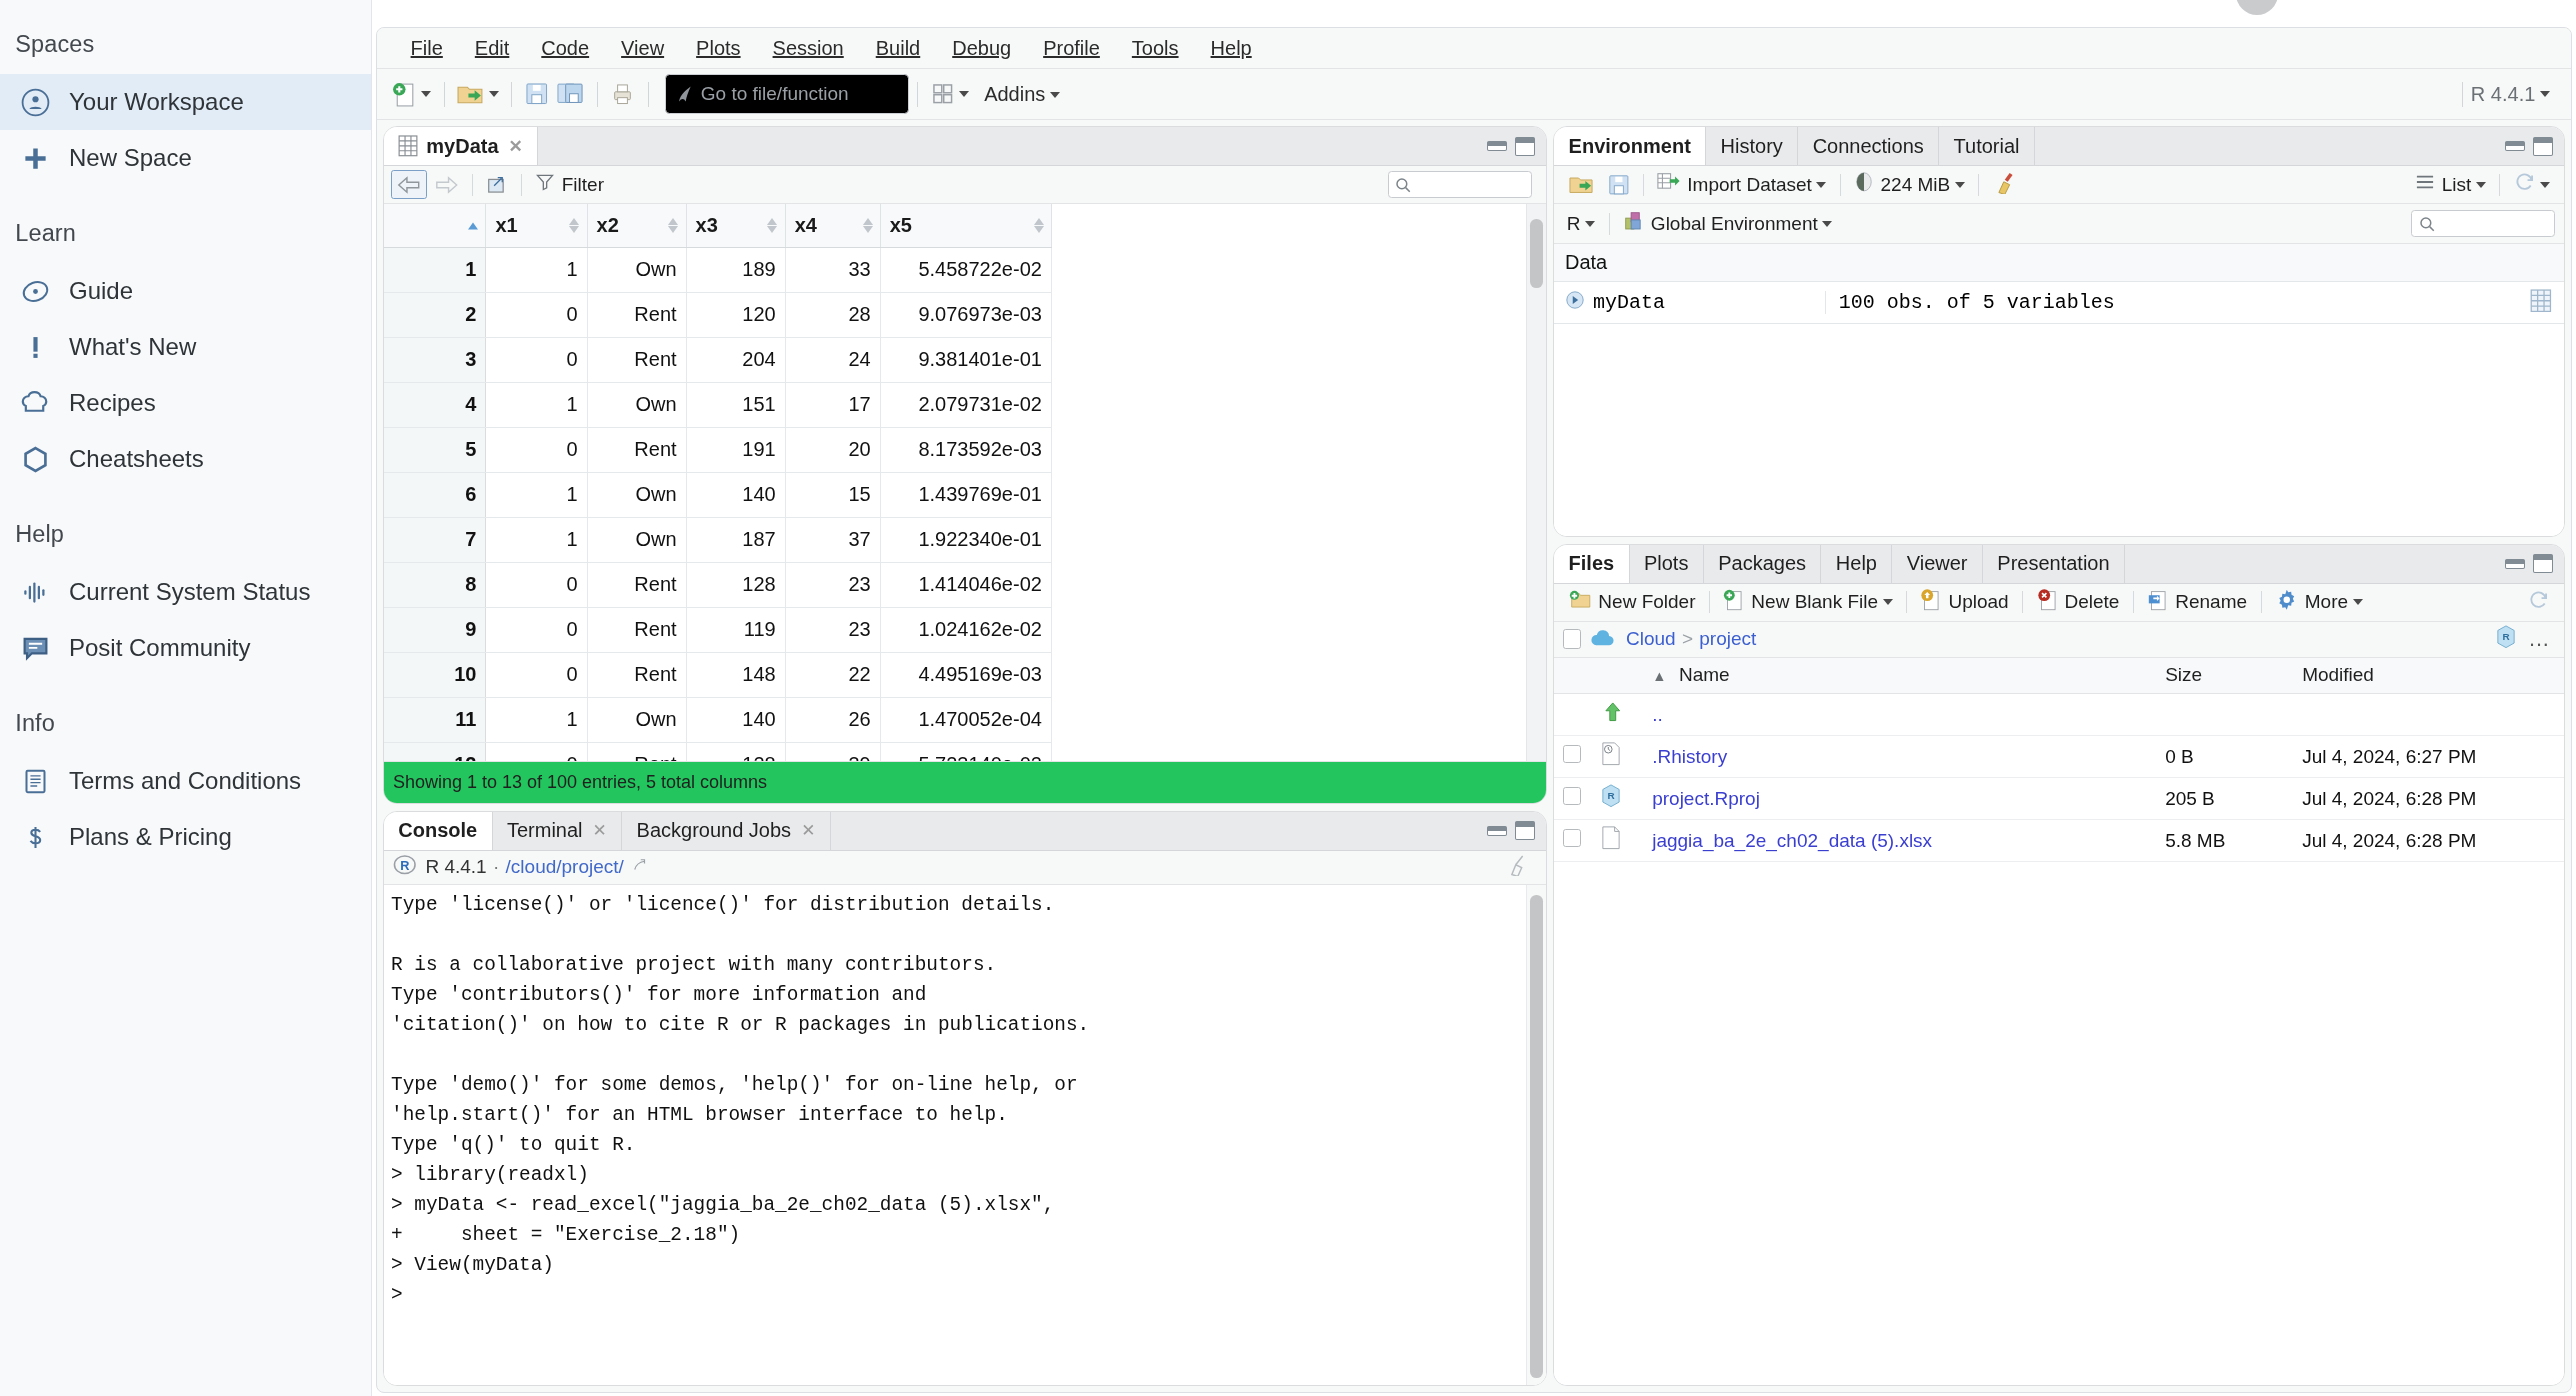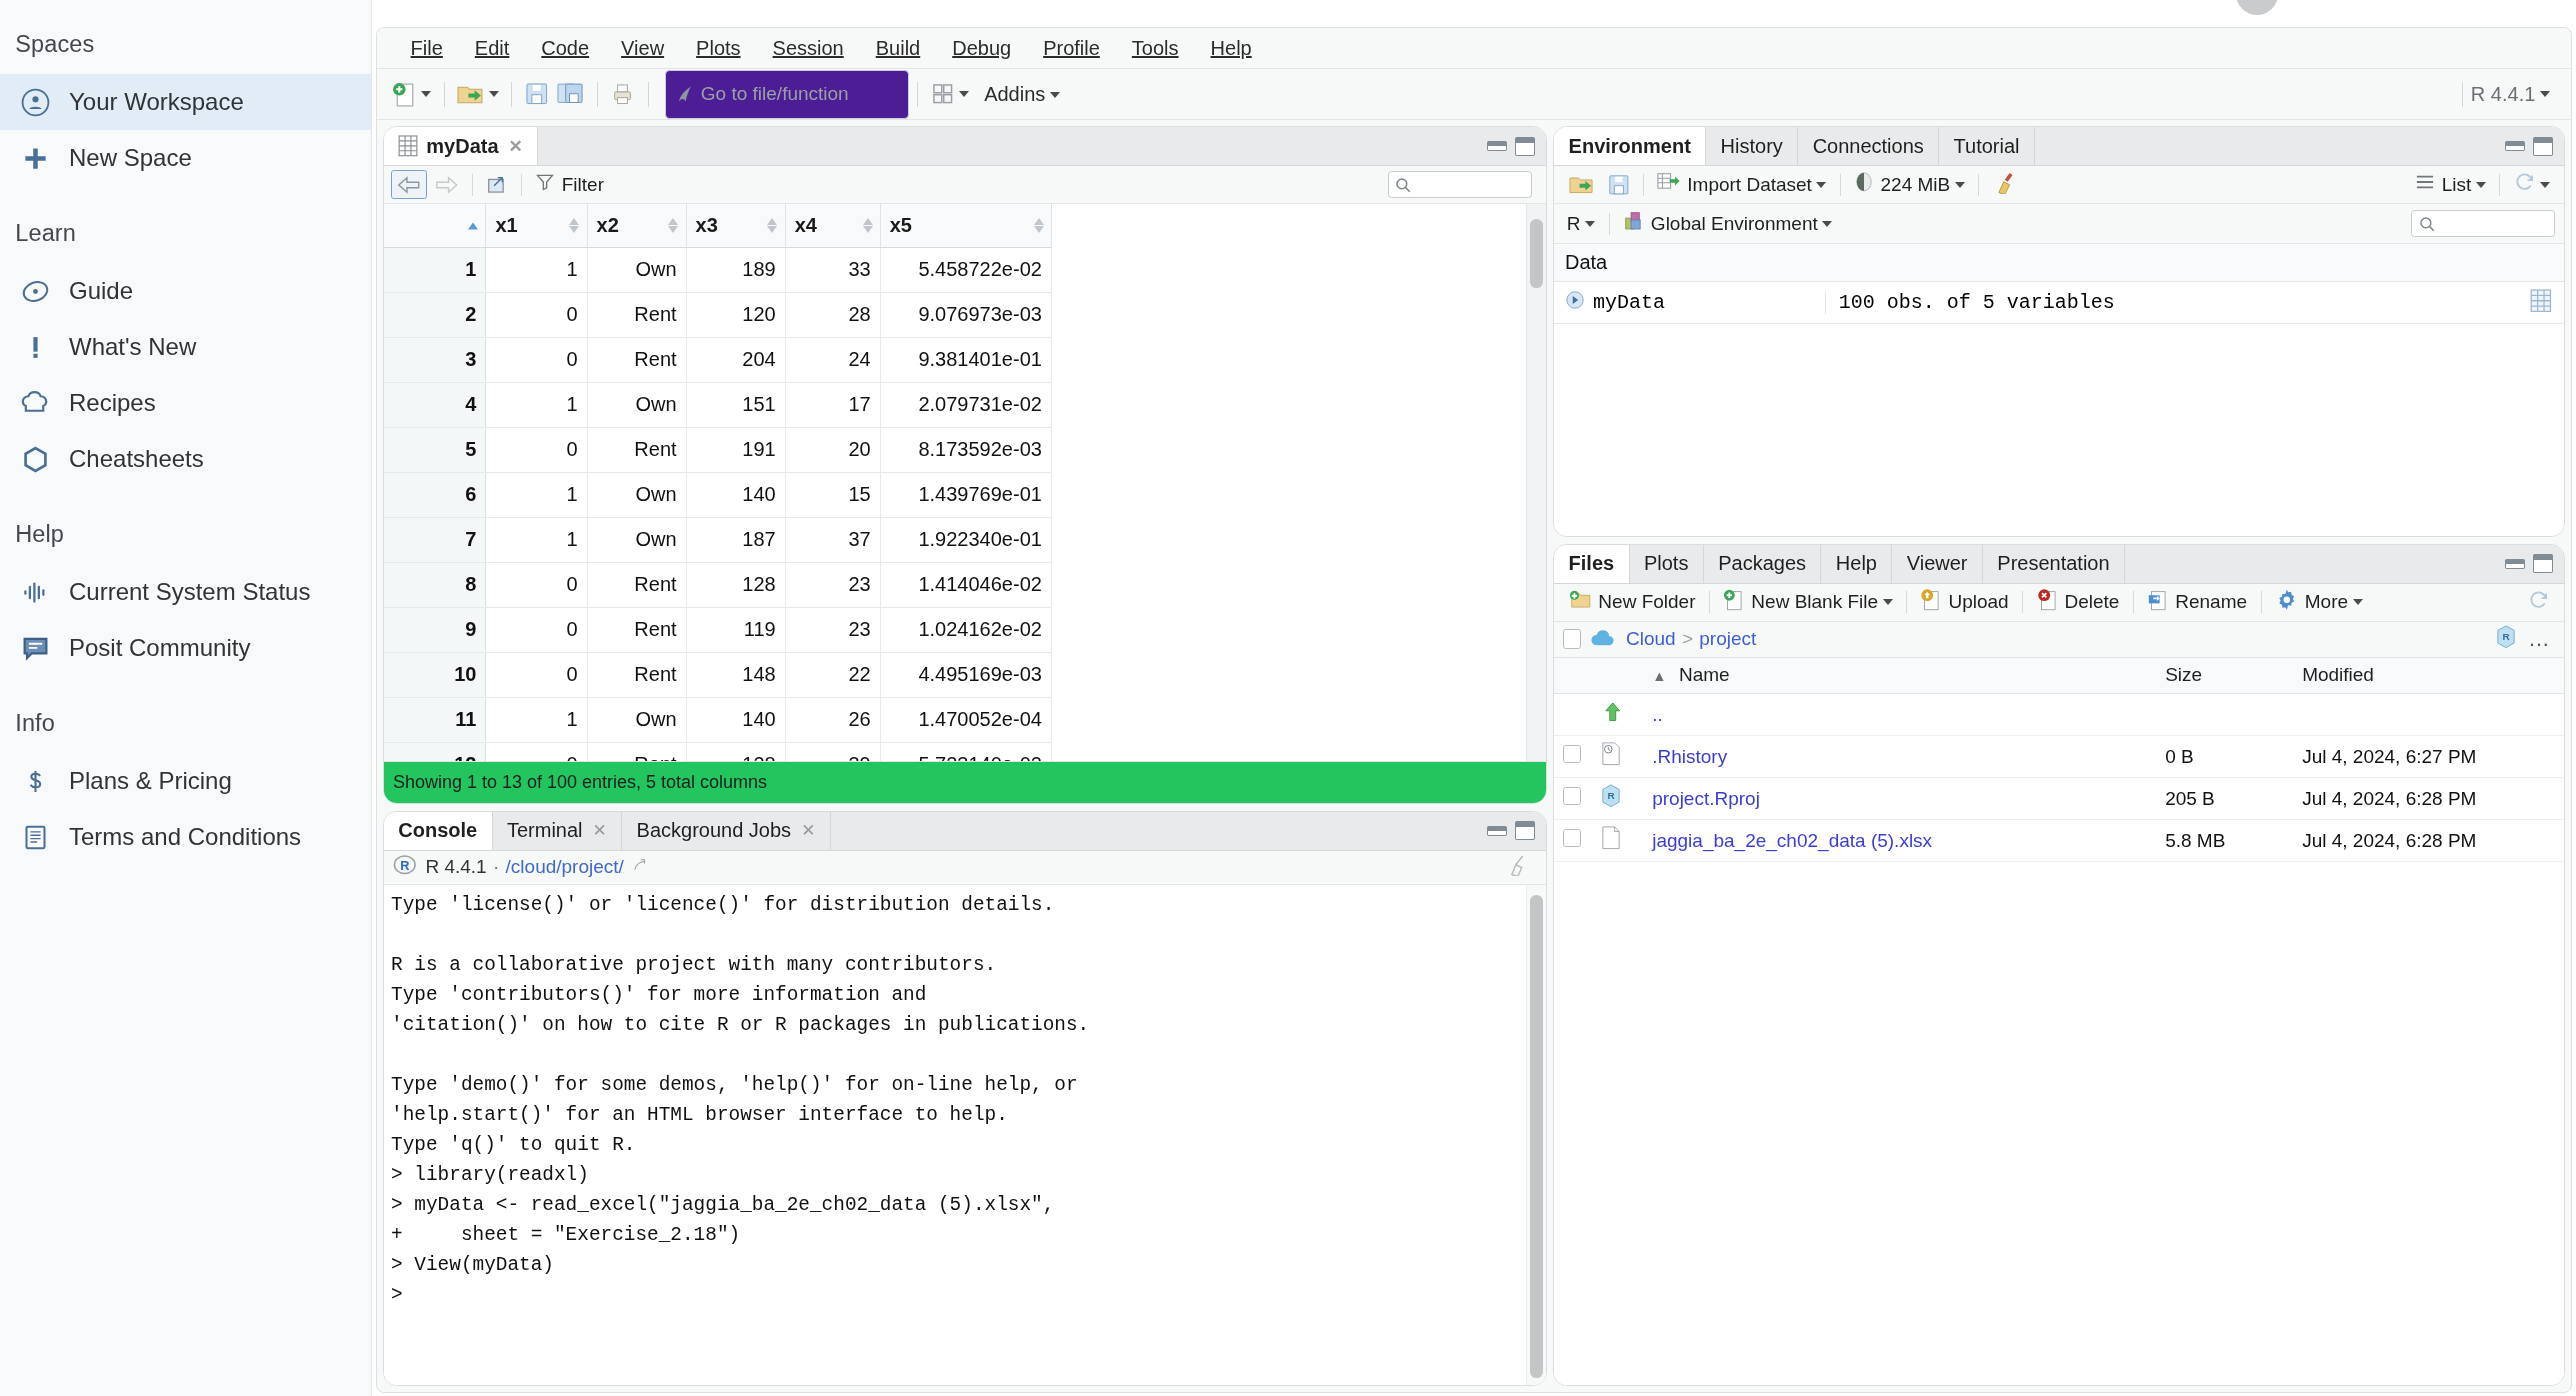--- a/index.html
+++ b/index.html
@@ -88,23 +88,23 @@
     display: flex; align-items: center; justify-content: center;
     height: 38px; padding: 0 4.5px; cursor: pointer;
   }
   .tb-sep { width: 0.9px; height: 25px; background: #d3d6d9; margin: 0 8px; }
   .caret {
     width: 0; height: 0; margin-left: 4.5px;
     border-left: 5.4px solid transparent; border-right: 5.4px solid transparent;
     border-top: 6.3px solid #4a4a4a;
   }
   #gotofile {
-    width: 244px; height: 49px;
+    width: 244px; height: 40px;
     border: 0.9px solid #ccd0d4; border-radius: 4.5px;
-    background: #4c1d95;
+    background: #000000;
     display: flex; align-items: center;
     padding-left: 7.2px; margin-left: 9px;
     font-size: 19px; color: #9aa0a6;
   }
   .addins-label { font-size: 20px; color: #2b2b2b; margin-left: 10.8px; }
   #rversion {
     margin-left: auto; display: flex; align-items: center;
     font-size: 20px; color: #6b7075; padding-right: 9px;
   }
 
@@ -400,34 +400,34 @@
         </svg>
       </span>
       <span>Posit Community</span>
     </div>
   </div>
 
   <div class="sb-group">
     <div class="sb-section-label">Info</div>
     <div class="sb-item">
       <span class="sb-icon">
-        <svg width="25" height="29" viewBox="0 0 24 24" fill="none" stroke="#4a6f96" stroke-width="2">
-          <path d="M12 2v20M16.5 6.5c-1-1.3-2.6-2-4.5-2-2.4 0-4 1.2-4 3s1.5 2.6 4 3.2c2.6.7 4.5 1.4 4.5 3.6 0 2-1.9 3.2-4.5 3.2-2.1 0-3.8-.8-4.8-2.2"></path>
-        </svg>
-      </span>
-      <span>Plans &amp; Pricing</span>
-    </div>
-    <div class="sb-item">
-      <span class="sb-icon">
         <svg width="27" height="29" viewBox="0 0 24 24" fill="none" stroke="#4a6f96" stroke-width="1.8">
           <rect x="4" y="2.5" width="16" height="19" rx="1"></rect>
           <path d="M7.5 7h9M7.5 10h9M7.5 13h9M7.5 16h6" stroke-width="1.3"></path>
         </svg>
       </span>
       <span>Terms and Conditions</span>
+    </div>
+    <div class="sb-item">
+      <span class="sb-icon">
+        <svg width="25" height="29" viewBox="0 0 24 24" fill="none" stroke="#4a6f96" stroke-width="2">
+          <path d="M12 2v20M16.5 6.5c-1-1.3-2.6-2-4.5-2-2.4 0-4 1.2-4 3s1.5 2.6 4 3.2c2.6.7 4.5 1.4 4.5 3.6 0 2-1.9 3.2-4.5 3.2-2.1 0-3.8-.8-4.8-2.2"></path>
+        </svg>
+      </span>
+      <span>Plans &amp; Pricing</span>
     </div>
   </div>
 </div>
 
 <div id="rstudio">
   <div class="avatar-stub"></div>
   <div id="rstudio-inner">
 
     <div id="menubar">
       <div class="menu-item">File</div>

